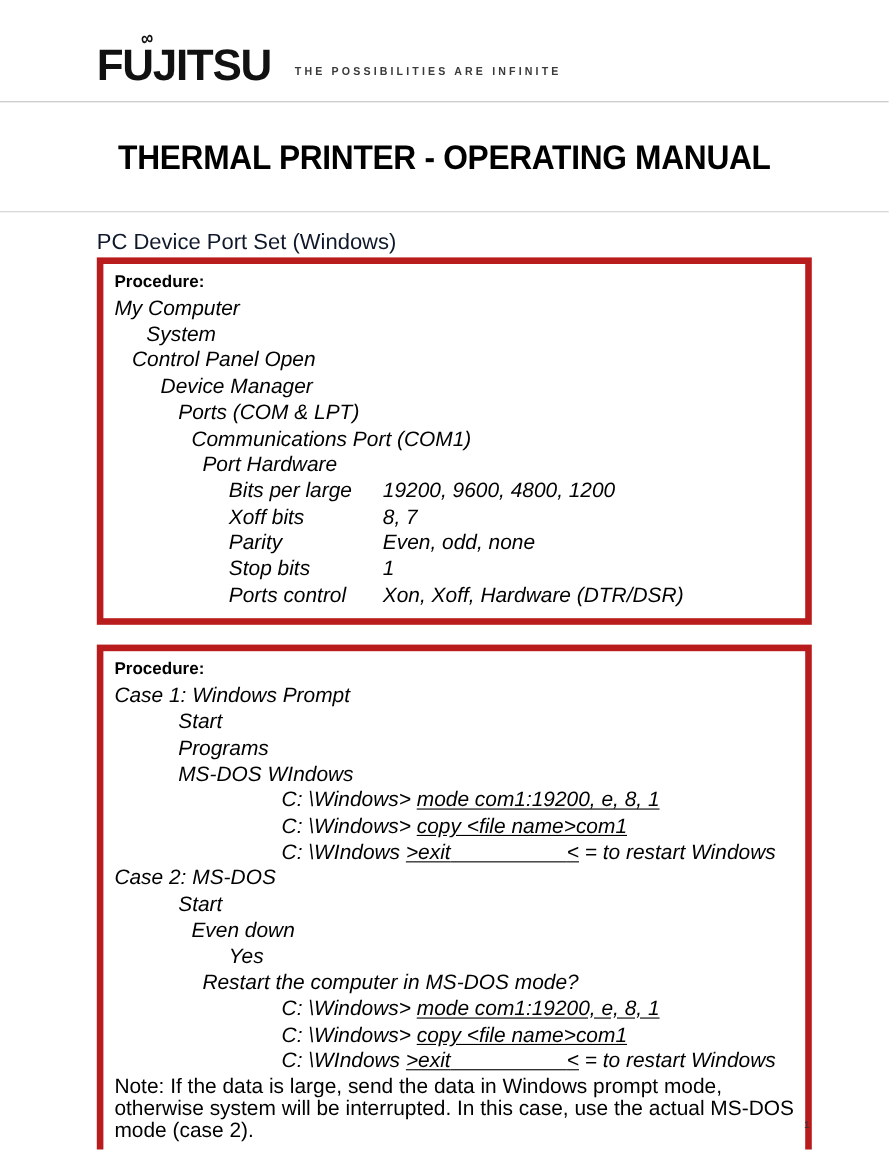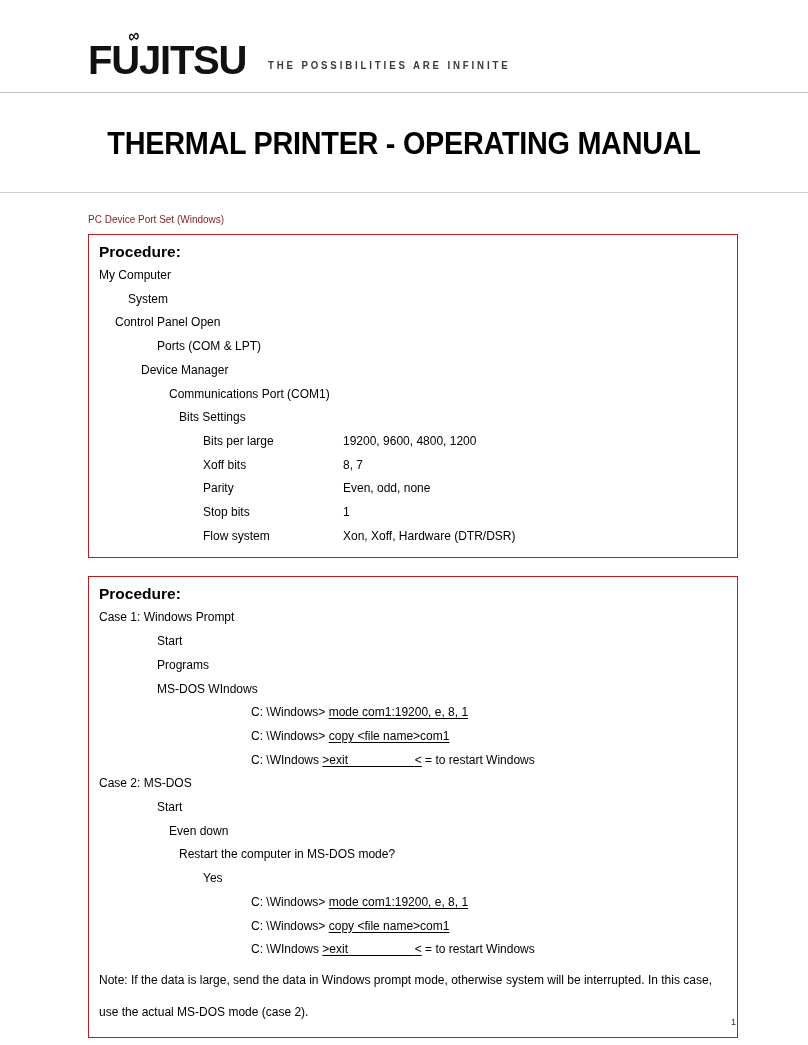--- a/index.html
+++ b/index.html
@@ -95,41 +95,42 @@
   .content {
     padding: 0 70px 0 88px;
   }
   .section {
     margin-top: 18px;
   }
   .section:first-child {
     margin-top: 17px;
   }
   .section-label {
-    font-size: 10px;
+    font-size: 20px;
     line-height: 20px;
     padding-bottom: 4px;
-    color: #7f1d1d;
+    color: #0f172a;
     white-space: nowrap;
   }
   .panel {
-    border: 1px solid #b91c1c;
+    border: 6px solid #b91c1c;
     padding: 6px 10px 9px 10px;
     box-sizing: border-box;
   }
   .panel-title {
     font-size: 15.5px;
     font-weight: bold;
     line-height: 22px;
     margin-bottom: 1px;
   }
   .line {
-    font-size: 12px;
+    font-size: 19px;
     line-height: 23.7px;
     white-space: nowrap;
+    font-style: italic;
   }
   
   .i0 { padding-left: 0px; }
   .i1 { padding-left: 16px; }
   .i2 { padding-left: 29px; }
   .i3 { padding-left: 42px; }
   .i4 { padding-left: 58px; }
   .i5 { padding-left: 70px; }
   .i6 { padding-left: 80px; }
   .i7 { padding-left: 104px; }
@@ -150,22 +151,22 @@
     text-decoration: underline;
     text-underline-offset: 2px;
   }
   .blank-run {
     text-decoration: underline;
     text-underline-offset: 2px;
     white-space: pre;
   }
 
   .note {
-    font-size: 12px;
-    line-height: 32px;
+    font-size: 19px;
+    line-height: 20px;
     padding-top: 2px;
   }
 
   .page-number {
     position: absolute;
     right: 72px;
     bottom: 18px;
     font-size: 9px;
     color: #333333;
   }
@@ -190,43 +191,43 @@
 <div class="content">
 
   <div class="section">
     <div class="section-label">PC Device Port Set (Windows)</div>
     <div class="panel">
       <div class="panel-title">Procedure:</div>
 
       <div class="line i0">My Computer</div>
       <div class="line i2">System</div>
       <div class="line i1">Control Panel Open</div>
+      <div class="line i3">Device Manager</div>
       <div class="line i4">Ports (COM &amp; LPT)</div>
-      <div class="line i3">Device Manager</div>
       <div class="line i5">Communications Port (COM1)</div>
-      <div class="line i6">Bits Settings</div>
+      <div class="line i6">Port Hardware</div>
 
       <div class="line i7 kv">
         <span class="k">Bits per large</span>
         <span class="v">19200, 9600, 4800, 1200</span>
       </div>
       <div class="line i7 kv">
         <span class="k">Xoff bits</span>
         <span class="v">8, 7</span>
       </div>
       <div class="line i7 kv">
         <span class="k">Parity</span>
         <span class="v">Even, odd, none</span>
       </div>
       <div class="line i7 kv">
         <span class="k">Stop bits</span>
         <span class="v">1</span>
       </div>
       <div class="line i7 kv">
-        <span class="k">Flow system</span>
+        <span class="k">Ports control</span>
         <span class="v">Xon, Xoff, Hardware (DTR/DSR)</span>
       </div>
     </div>
   </div>
 
   <div class="section">
     <div class="panel">
       <div class="panel-title">Procedure:</div>
 
       <div class="line i0">Case 1: Windows Prompt</div>
@@ -243,22 +244,22 @@
         <span class="u">copy &lt;file name&gt;com1</span>
       </div>
       <div class="line i8">
         <span>C: \WIndows</span>
         <span class="u">&gt;exit</span><span class="blank-run">                    </span><span class="u">&lt;</span><span> = to restart Windows</span>
       </div>
 
       <div class="line i0">Case 2: MS-DOS</div>
       <div class="line i4">Start</div>
       <div class="line i5">Even down</div>
+      <div class="line i7">Yes</div>
       <div class="line i6">Restart the computer in MS-DOS mode?</div>
-      <div class="line i7">Yes</div>
 
       <div class="line i8">
         <span>C: \Windows&gt;</span>
         <span class="u">mode com1:19200, e, 8, 1</span>
       </div>
       <div class="line i8">
         <span>C: \Windows&gt;</span>
         <span class="u">copy &lt;file name&gt;com1</span>
       </div>
       <div class="line i8">

